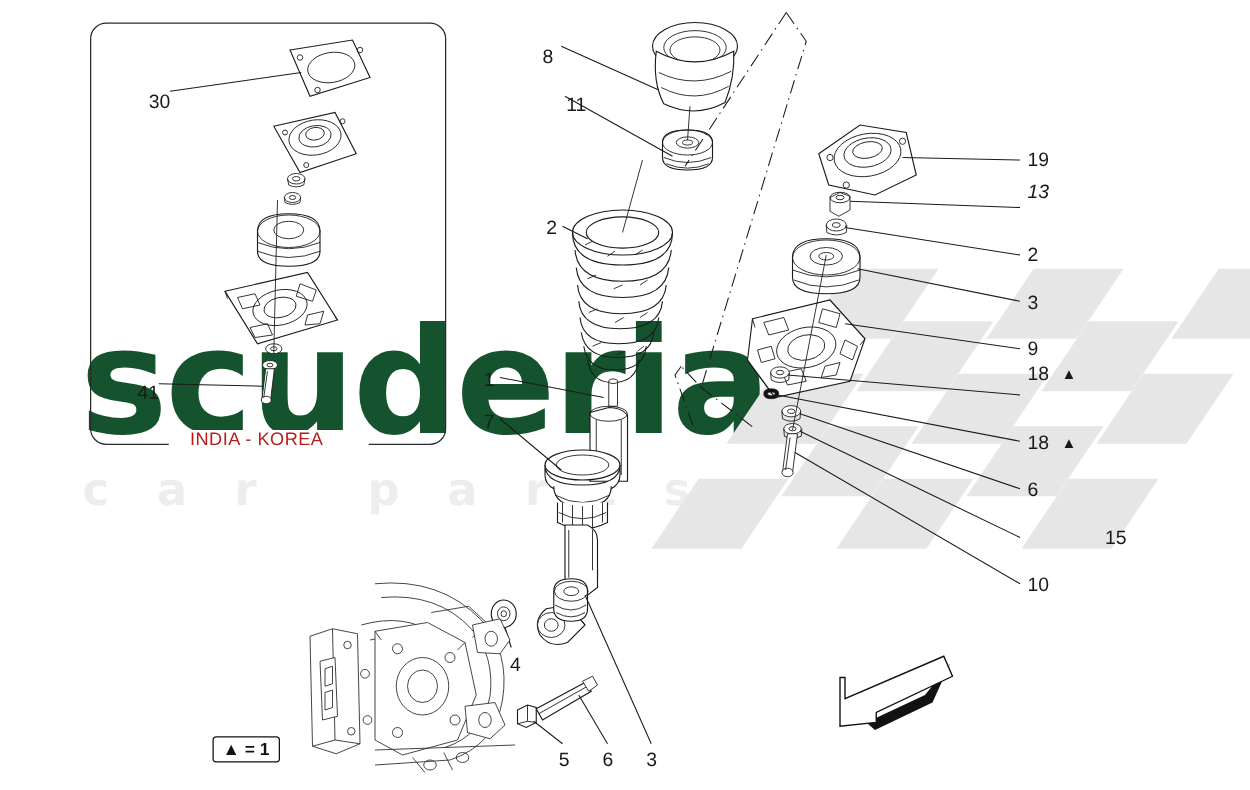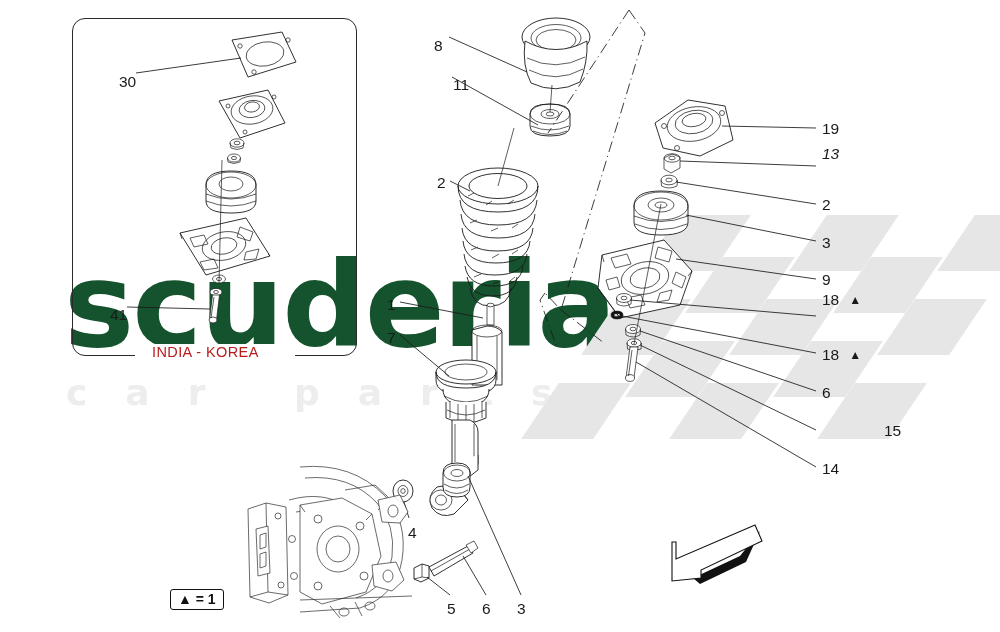--- a/index.html
+++ b/index.html
@@ -382,18 +382,18 @@
       <div class="num" style="left: 517px; top: 600px;">3</div>
       <div class="num" style="left: 822px; top: 120px;">19</div>
       <div class="num" style="left: 822px; top: 145px; font-style: italic;">13</div>
       <div class="num" style="left: 822px; top: 196px;">2</div>
       <div class="num" style="left: 822px; top: 234px;">3</div>
       <div class="num" style="left: 822px; top: 271px;">9</div>
       <div class="num tri" style="left: 822px; top: 291px;">18</div>
       <div class="num tri" style="left: 822px; top: 346px;">18</div>
       <div class="num" style="left: 822px; top: 384px;">6</div>
       <div class="num" style="left: 860px; top: 422px; margin-left: 24px;">15</div>
-      <div class="num" style="left: 822px; top: 460px;">14</div>
+      <div class="num" style="left: 822px; top: 460px;">10</div>
       <div class="num" style="left: 119px; top: 73px;">30</div>
       <div class="num" style="left: 110px; top: 306px;">41</div>
     </div>
 
 </div>
 
 </body></html>

